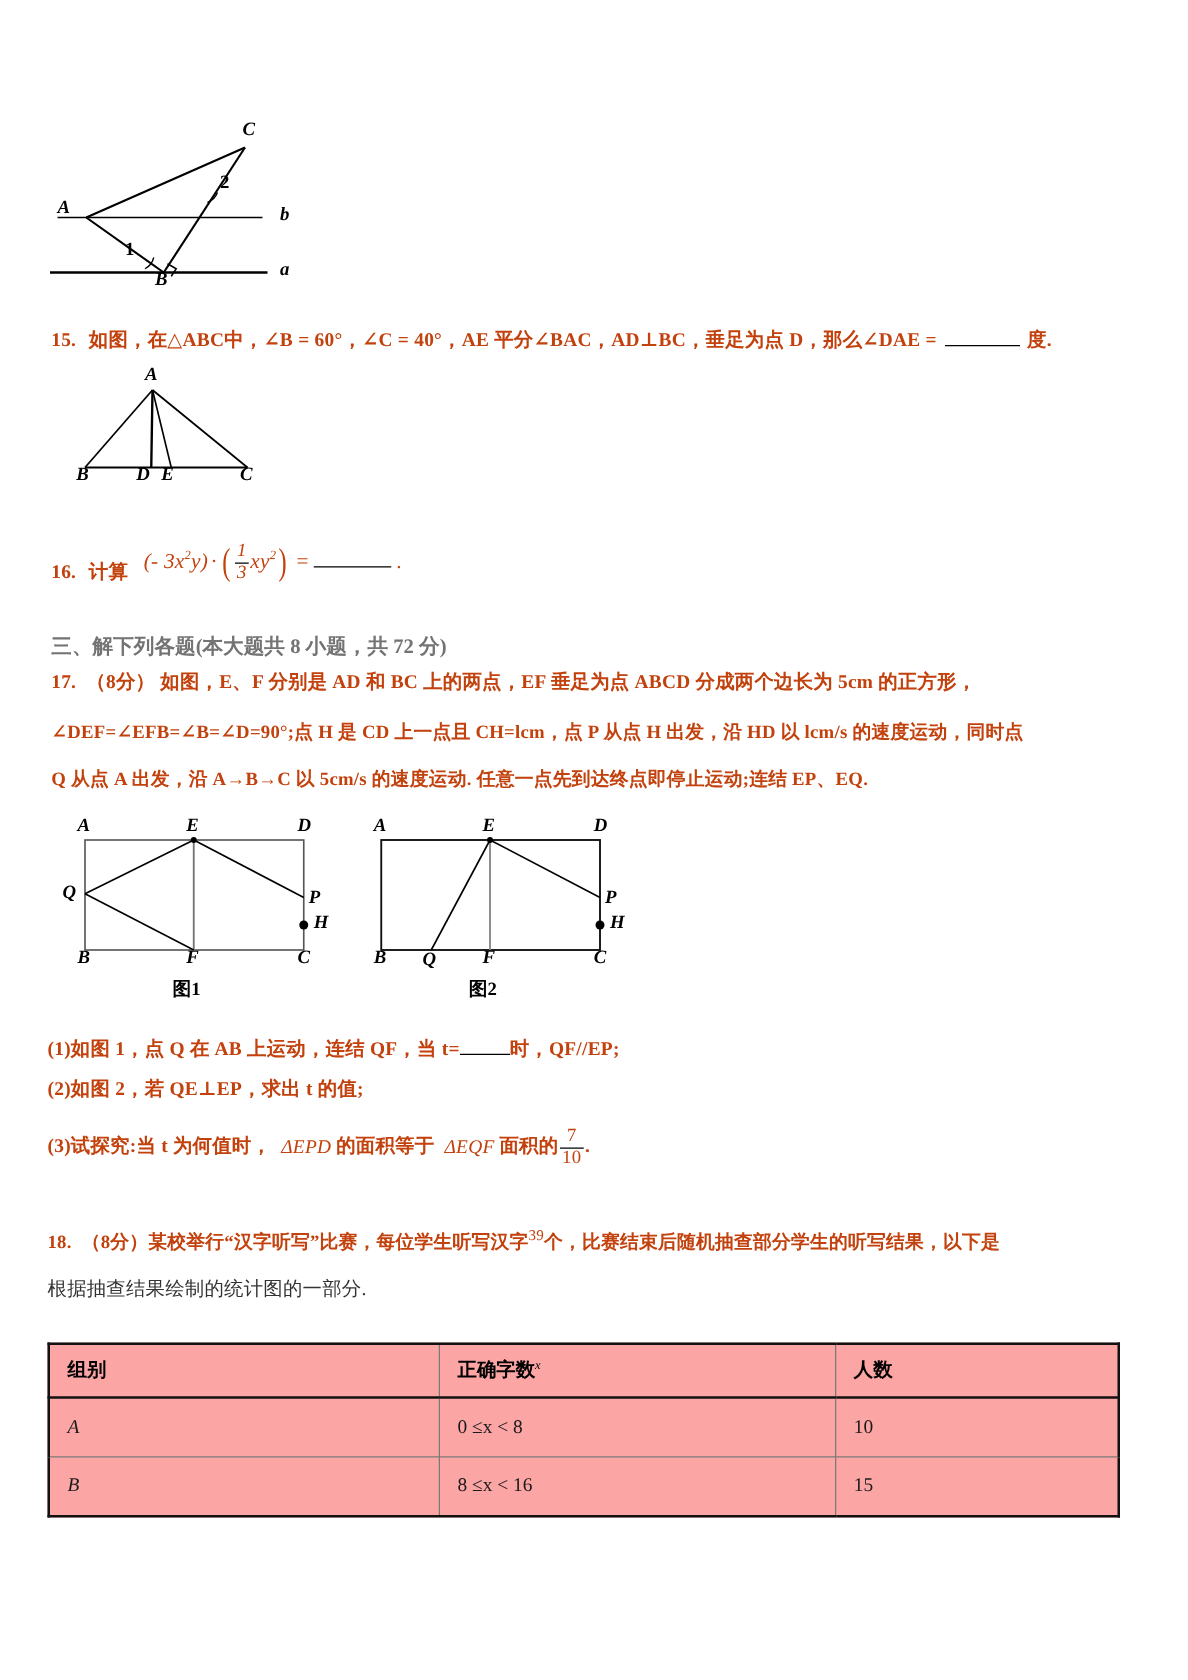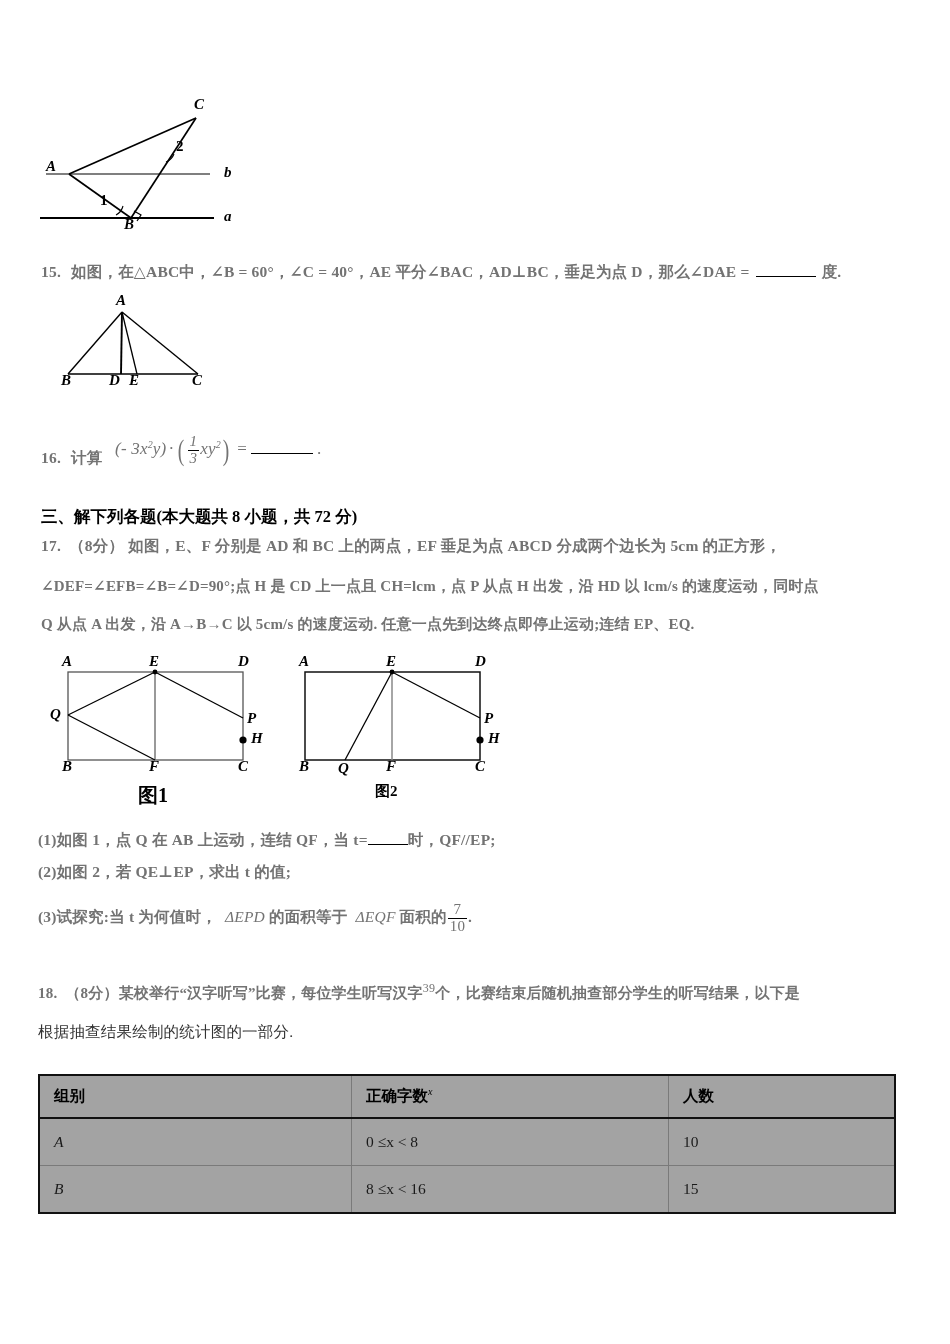--- a/index.html
+++ b/index.html
@@ -22,30 +22,30 @@
     background: #ffffff;
   }
 
   
   .tline {
     position: absolute;
     font-family: "Liberation Serif", "DejaVu Serif", serif;
     font-weight: bold;
     font-size: 15.5px;
     line-height: 20px;
-    color: #737373;
+    color: #c2410c;
     white-space: nowrap;
     letter-spacing: 0.2px;
   }
   .tline.reg { font-weight: normal; }
   .sec-head {
     position: absolute;
     font-weight: bold;
     font-size: 16.5px;
-    color: #000000;
+    color: #737373;
     white-space: nowrap;
   }
   .blank-u {
     display: inline-block;
     border-bottom: 1.4px solid #000;
     vertical-align: baseline;
   }
   .it { font-style: italic; font-family: "Liberation Serif","DejaVu Serif",serif; }
   .sup { font-size: 10px; vertical-align: super; font-style: italic; font-weight: normal;}
 
@@ -77,21 +77,21 @@
     position: absolute;
     font-weight: bold;
     font-size: 15px;
     font-family: "Liberation Serif","DejaVu Serif",serif;
   }
 
   
   .stat-table {
     position: absolute;
     border-collapse: collapse;
-    background: #a3a3a3;
+    background: #fca5a5;
   }
   .stat-table td, .stat-table th {
     border: 1px solid #7a7a7a;
     padding: 10px 14px;
     font-size: 15.5px;
     vertical-align: middle;
     text-align: left;
     font-family: "Liberation Serif","DejaVu Serif",serif;
     color: #1a1a1a;
     font-weight: normal;
@@ -201,21 +201,21 @@
     </svg>
     <span class="figlabel it" style="left:14px; top:5px;">A</span>
     <span class="figlabel it" style="left:101px; top:5px;">E</span>
     <span class="figlabel it" style="left:190px; top:5px;">D</span>
     <span class="figlabel it" style="left:2px; top:58px;">Q</span>
     <span class="figlabel it" style="left:199px; top:62px;">P</span>
     <span class="figlabel it" style="left:203px; top:82px;">H</span>
     <span class="figlabel it" style="left:14px; top:110px;">B</span>
     <span class="figlabel it" style="left:101px; top:110px;">F</span>
     <span class="figlabel it" style="left:190px; top:110px;">C</span>
-    <span class="figlabel" style="left:90px; top:134px; font-size:20px;">图1</span>
+    <span class="figlabel" style="left:90px; top:134px; font-size:15px;">图1</span>
   </div>
 
   <div class="fig" style="left:285px; top:648px;">
     <svg width="230" height="130" viewBox="0 0 230 130">
       <rect x="20" y="24" width="175" height="88" fill="none" stroke="#111" stroke-width="1.5"></rect>
       <line x1="107" y1="24" x2="107" y2="112" stroke="#888" stroke-width="1.5"></line>
 
       <line x1="60" y1="112" x2="107" y2="24" stroke="#000" stroke-width="1.3"></line>
 
       <line x1="107" y1="24" x2="195" y2="70" stroke="#000" stroke-width="1.3"></line>

